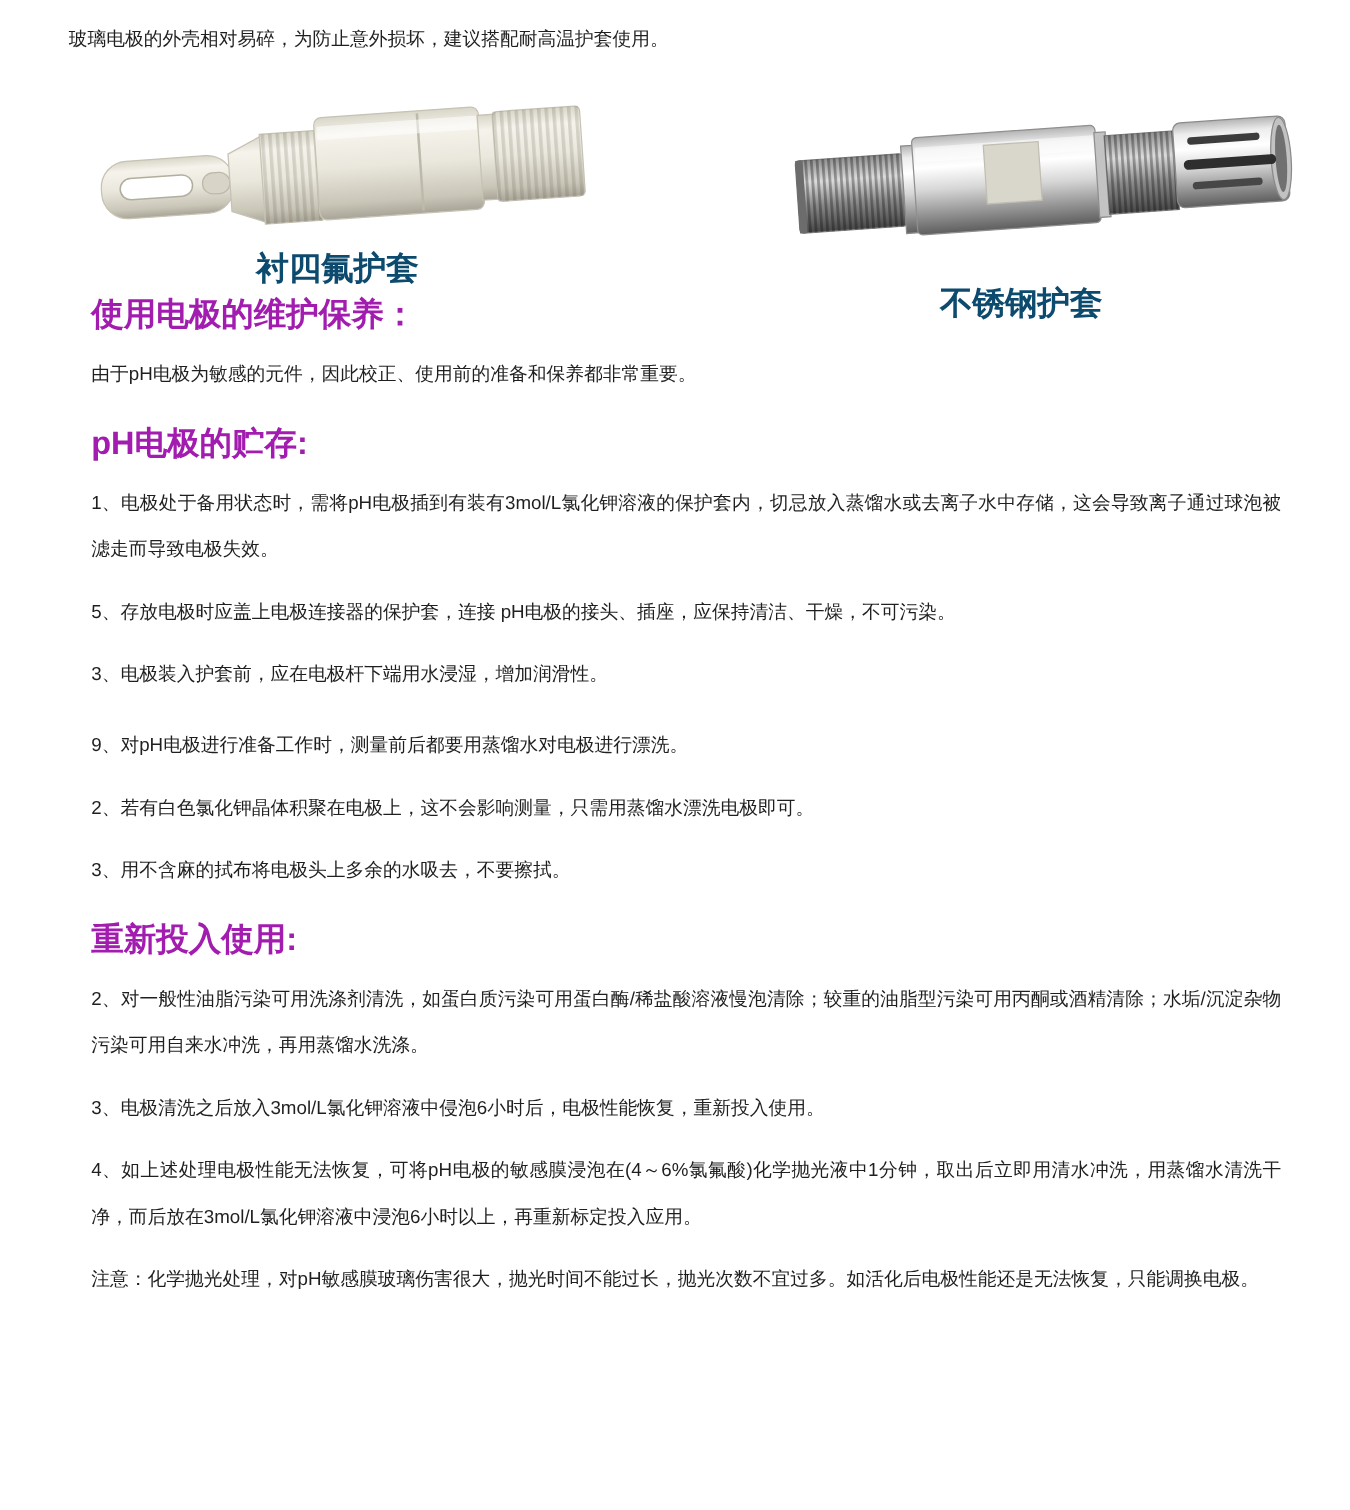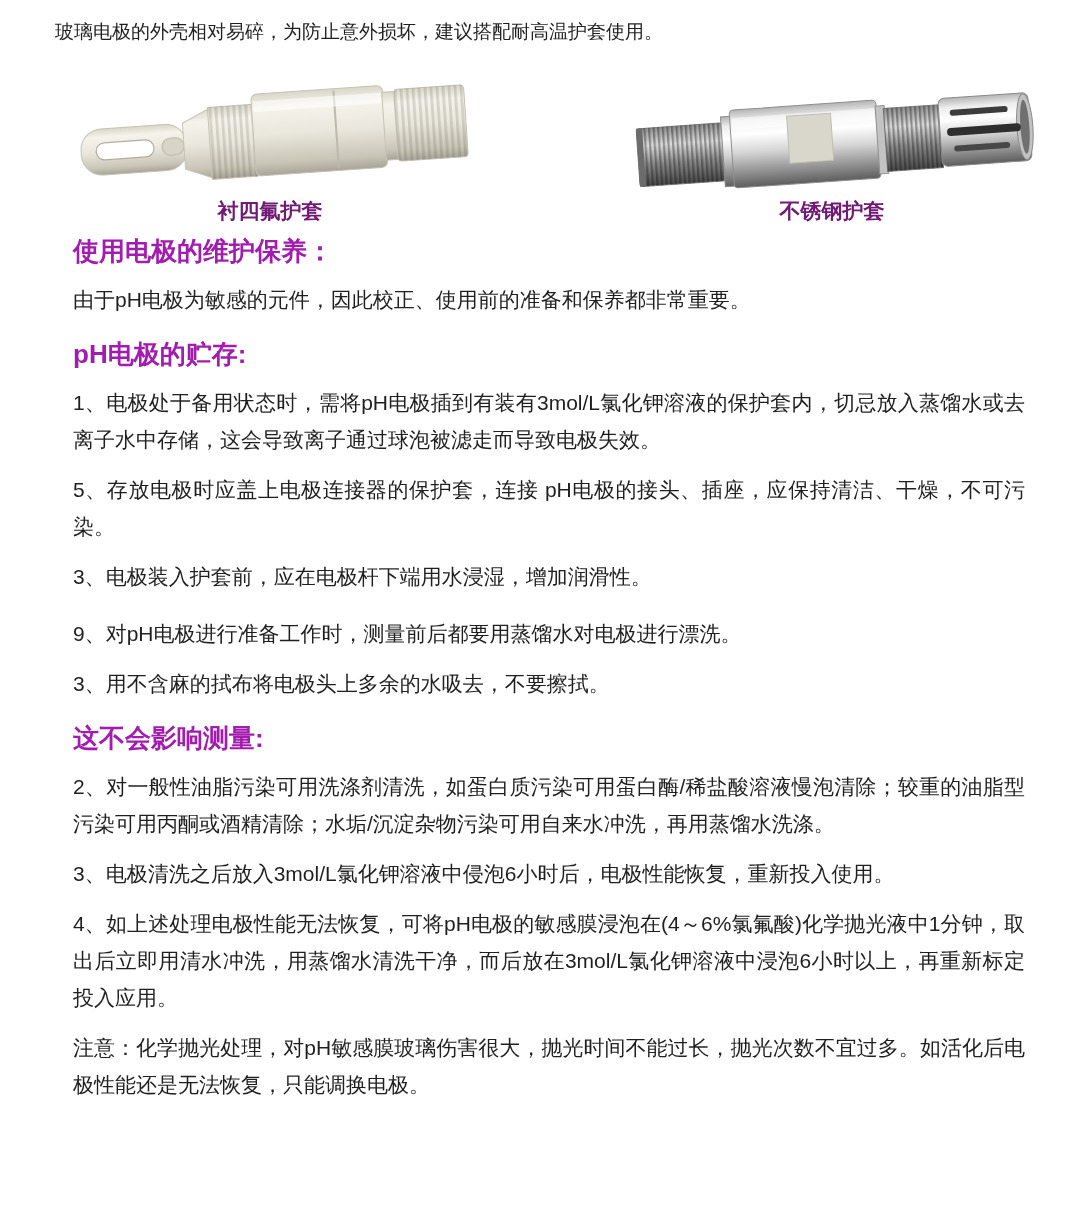--- a/index.html
+++ b/index.html
@@ -7,41 +7,41 @@
     width: 1080px; height: 1208px; overflow: hidden;
     background: #ffffff; color: #1f1f1f;
     font-family: "Liberation Sans", "DejaVu Sans", sans-serif;
   }
   .intro-title {
     margin: 34px 0 0 57px;
     font-size: 25px; line-height: 32px; font-weight: 700;
   }
   .intro-body {
     margin: 17px 0 0 55px;
-    font-size: 19px; line-height: 30px; width: 970px;
+    font-size: 15px; line-height: 30px; width: 970px;
   }
   .figures { position: relative; margin-top: 12px; height: 166px; }
   .fig { position: absolute; }
   .fig svg { display: block; }
   .fig-left  { left: 78px;  top: 14px; transform: rotate(-4deg); }
   .fig-right { left: 634px; top: 26px; transform: rotate(-4deg); }
   .caption {
     position: absolute; top: 138px;
-    font-size: 21px; font-weight: 700; text-align: center; color: #701a75;
+    font-size: 26px; font-weight: 700; text-align: center; color: #0c4a6e;
   }
   .caption-left  { left: 75px;  width: 390px; }
-  .caption-right { left: 631px; width: 402px; }
+  .caption-right { left: 616px; width: 402px; margin-top: 28px; }
   .section { margin: 20px 0 0 73px; width: 952px; }
   .section--first { margin-top: 10px; }
   .section h2 {
     font-size: 26px; line-height: 33px; font-weight: 700;
     margin: 0 0 6px 0; color: #a21caf;
   }
   .section p {
-    font-size: 21px; line-height: 37px; margin: 13px 0 2px 0;
+    font-size: 15px; line-height: 37px; margin: 13px 0 2px 0;
     text-align: justify;
   }
 </style>
 </head>
 <body>
 
 <div class="page">
 
   <p class="intro-body">玻璃电极的外壳相对易碎，为防止意外损坏，建议搭配耐高温护套使用。</p>
 
@@ -140,24 +140,25 @@
 
   <section class="section">
     <h2>pH电极的贮存:</h2>
     <p>1、电极处于备用状态时，需将pH电极插到有装有3mol/L氯化钾溶液的保护套内，切忌放入蒸馏水或去离子水中存储，这会导致离子通过球泡被滤走而导致电极失效。</p>
     <p>5、存放电极时应盖上电极连接器的保护套，连接 pH电极的接头、插座，应保持清洁、干燥，不可污染。</p>
     <p>3、电极装入护套前，应在电极杆下端用水浸湿，增加润滑性。</p>
   </section>
 
   <section class="section">
     <p>9、对pH电极进行准备工作时，测量前后都要用蒸馏水对电极进行漂洗。</p>
+    <p>2、若有白色氯化钾晶体积聚在电极上，这不会影响测量，只需用蒸馏水漂洗电极即可。</p>
     <p>3、用不含麻的拭布将电极头上多余的水吸去，不要擦拭。</p>
   </section>
 
   <section class="section">
-    <h2>这不会影响测量:</h2>
+    <h2>重新投入使用:</h2>
     <p>2、对一般性油脂污染可用洗涤剂清洗，如蛋白质污染可用蛋白酶/稀盐酸溶液慢泡清除；较重的油脂型污染可用丙酮或酒精清除；水垢/沉淀杂物污染可用自来水冲洗，再用蒸馏水洗涤。</p>
     <p>3、电极清洗之后放入3mol/L氯化钾溶液中侵泡6小时后，电极性能恢复，重新投入使用。</p>
     <p>4、如上述处理电极性能无法恢复，可将pH电极的敏感膜浸泡在(4～6%氯氟酸)化学抛光液中1分钟，取出后立即用清水冲洗，用蒸馏水清洗干净，而后放在3mol/L氯化钾溶液中浸泡6小时以上，再重新标定投入应用。</p>
     <p>注意：化学抛光处理，对pH敏感膜玻璃伤害很大，抛光时间不能过长，抛光次数不宜过多。如活化后电极性能还是无法恢复，只能调换电极。</p>
   </section>
 
 </div>
 
 </body></html>

